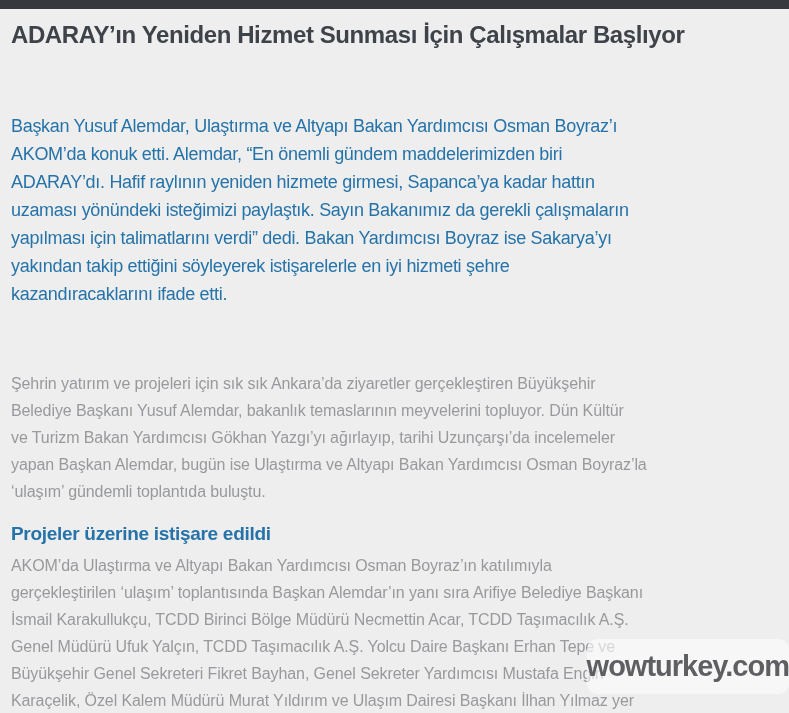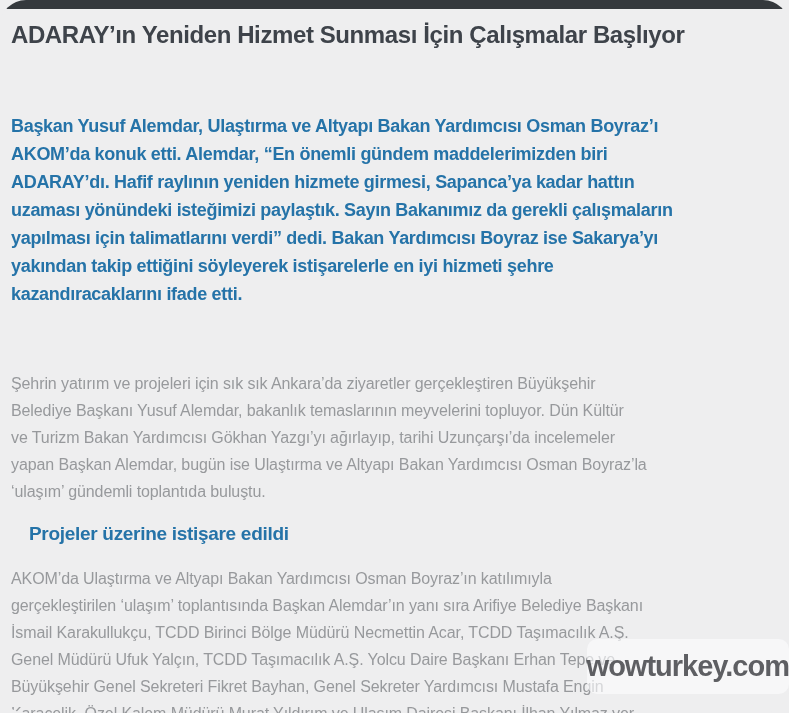--- a/index.html
+++ b/index.html
@@ -7,21 +7,20 @@
     padding: 0;
     background: #eeeeef;
   }
   .page {
     position: relative;
     width: 789px;
     height: 713px;
     background: #eeeeef;
     overflow: hidden;
     font-family: "Liberation Sans", "DejaVu Sans", sans-serif;
-    border-radius: 26px;
   }
   .top-border {
     position: absolute;
     top: 0; left: 0;
     width: 100%;
     height: 9px;
     background: #35393d;
   }
   .article {
     position: absolute;
@@ -35,38 +34,38 @@
     font-size: 24px;
     font-weight: 700;
     letter-spacing: -0.4px;
     color: #3e434a;
     line-height: 30px;
   }
   .lead {
     margin: 0;
     margin-top: 62px;
     font-size: 18px;
-    font-weight: 700;
+    font-weight: 400;
     letter-spacing: -0.3px;
     color: #2573a8;
     line-height: 28px;
     white-space: pre-line;
   }
   .body-text {
     margin: 0;
     font-size: 16px;
     font-weight: 400;
     letter-spacing: -0.1px;
     color: #97999c;
     line-height: 27px;
     white-space: pre-line;
   }
   .body-1 { margin-top: 62px; }
   .subheading {
-    margin: 18px;
+    margin: 0;
     margin-top: 16px;
     font-size: 19px;
     font-weight: 700;
     letter-spacing: -0.3px;
     color: #2573a8;
     line-height: 26px;
   }
   .body-2 { margin-top: 5px; }
   .watermark {
     position: absolute;

